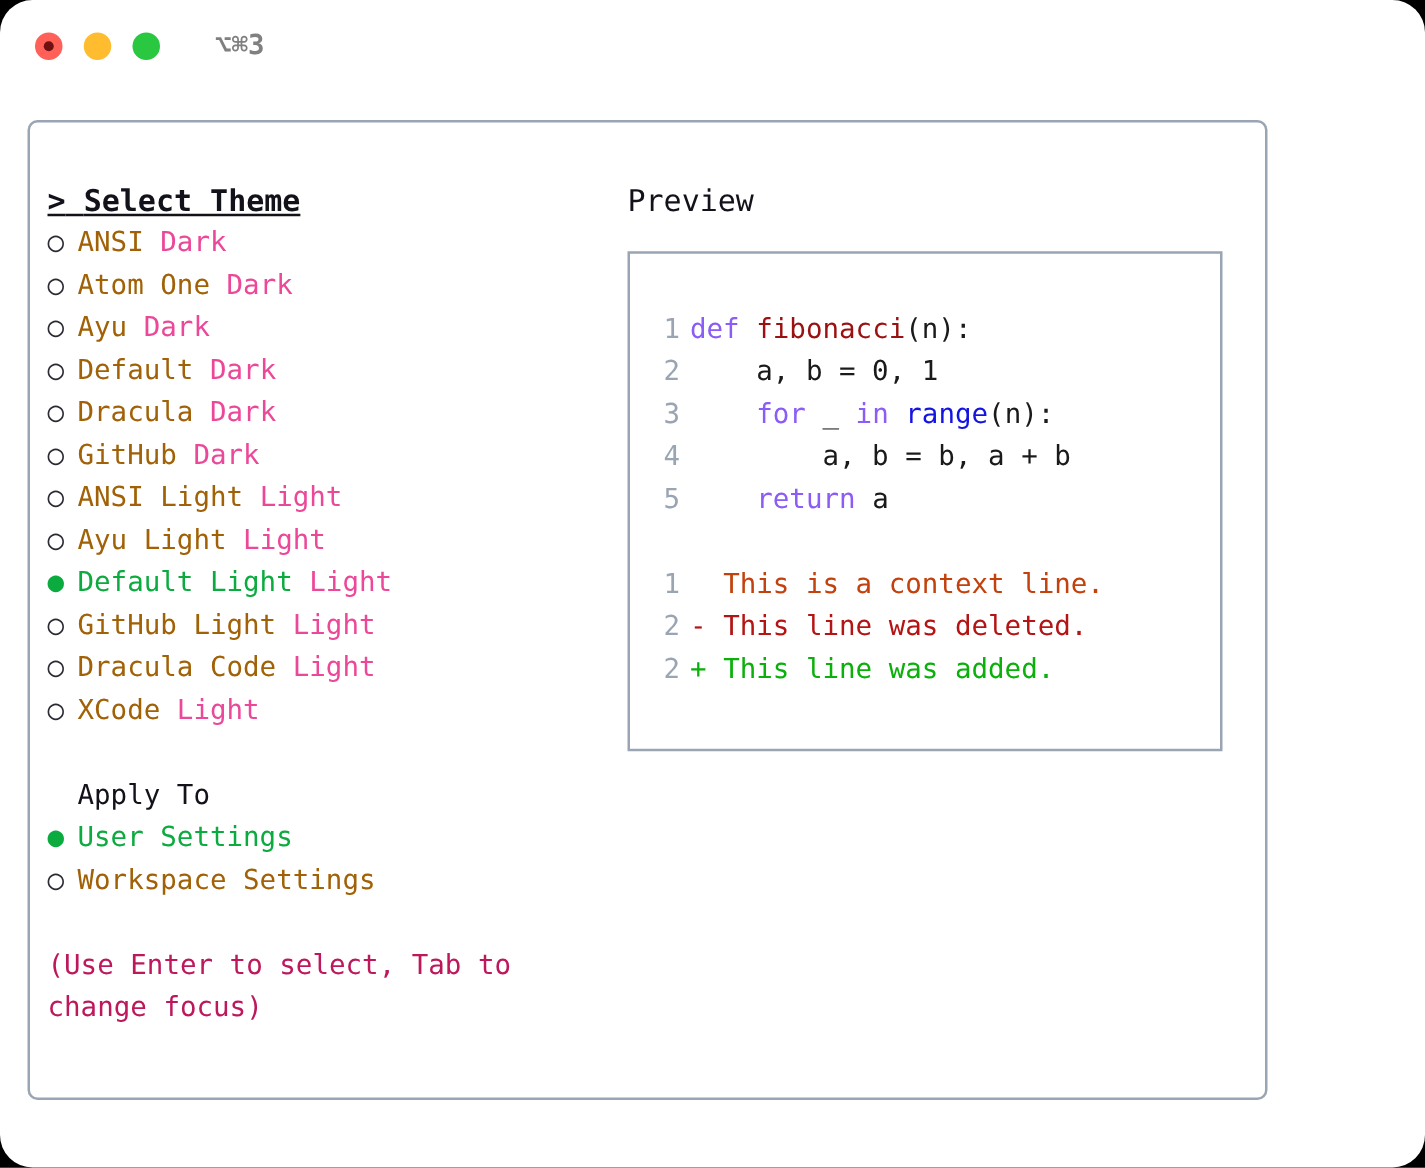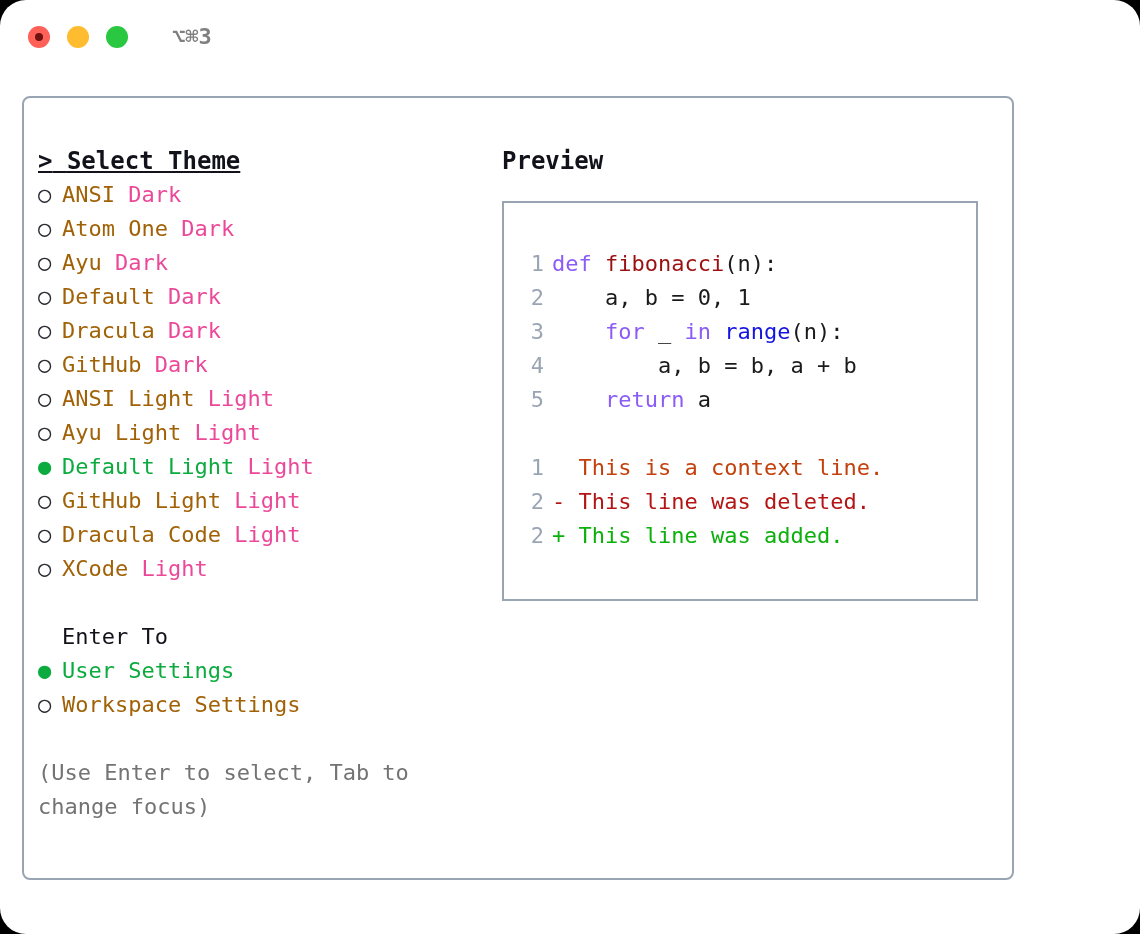--- a/index.html
+++ b/index.html
@@ -131,37 +131,37 @@
     white-space: pre;
     padding-left: 24px;
   }
 
   .spacer { height: 34px; }
 
   .hint {
     margin-top: 34px;
     font-size: 22px;
     line-height: 34px;
-    color: #737373;
+    color: #be185d;
     width: 400px;
     white-space: pre-wrap;
     word-break: break-word;
   }
 
   
   .right-col {
     position: absolute;
     left: 478px;
     top: 46px;
     width: 500px;
   }
 
   .preview-title {
     font-size: 24px;
-    font-weight: bold;
+    font-weight: normal;
     color: #12121a;
     line-height: 34px;
   }
 
   .preview-box {
     margin-top: 23px;
     width: 476px;
     height: 400px;
     border: 2px solid #9aa5b4;
     box-sizing: border-box;
@@ -239,21 +239,21 @@
         <div class="opt-row selected"><span class="marker on">●</span><span class="opt-label">Default Light</span> <span class="opt-suffix">Light</span></div>
 
         <div class="opt-row"><span class="marker">○</span><span class="opt-label">GitHub Light</span> <span class="opt-suffix">Light</span></div>
 
         <div class="opt-row"><span class="marker">○</span><span class="opt-label">Dracula Code</span> <span class="opt-suffix">Light</span></div>
 
         <div class="opt-row"><span class="marker">○</span><span class="opt-label">XCode</span> <span class="opt-suffix">Light</span></div>
 
         <div class="spacer"></div>
 
-        <div class="section-header">Enter To</div>
+        <div class="section-header">Apply To</div>
 
         <div class="opt-row selected"><span class="marker on">●</span><span class="opt-label">User Settings</span></div>
 
         <div class="opt-row"><span class="marker">○</span><span class="opt-label">Workspace Settings</span></div>
 
         <div class="hint">(Use Enter to select, Tab to change focus)</div>
       </div>
 
       <div class="right-col">
         <div class="preview-title">Preview</div>

